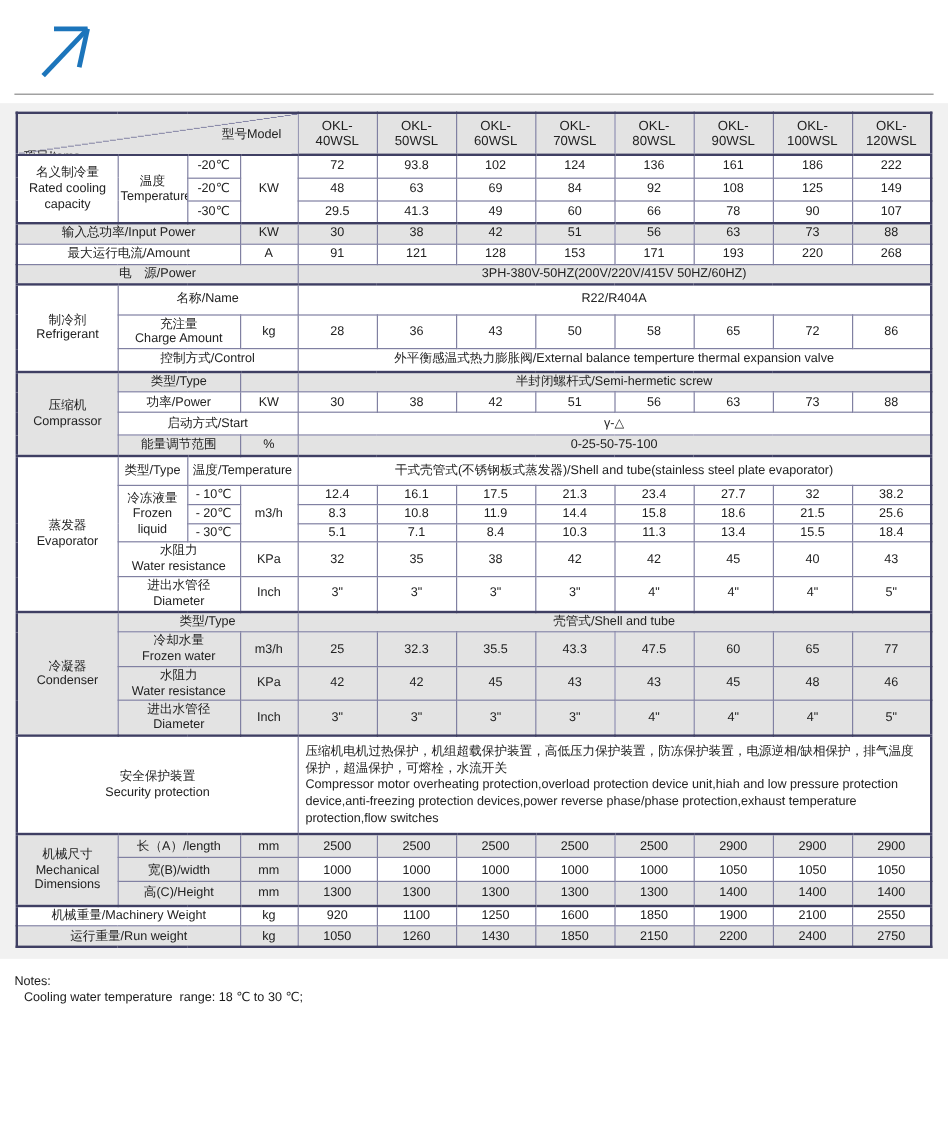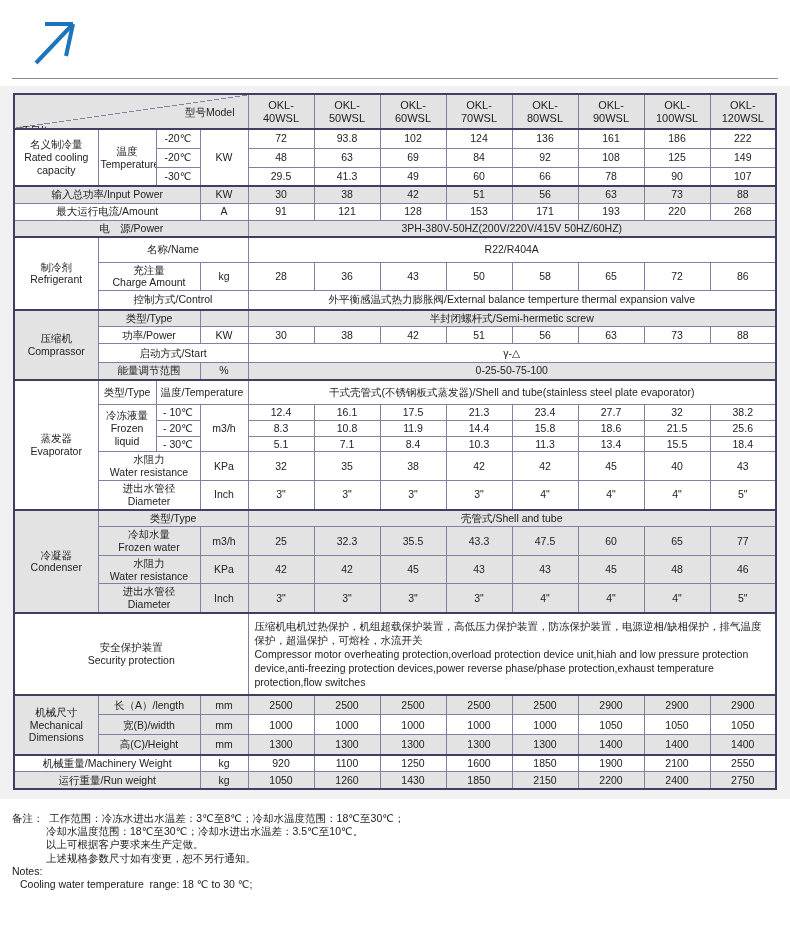--- a/index.html
+++ b/index.html
@@ -402,23 +402,17 @@
           <td class="s">2200</td>
           <td class="s">2400</td>
           <td class="s">2750</td>
         </tr>
       </tbody>
   </table>
 </div>
 
 <div class="notes">
   <div>
-      <div class="note-line">备注：  工作范围：冷冻水进出水温差：3℃至8℃；冷却水温度范围：18℃至30℃；</div>
-      <div class="note-line zh-ind">冷却水温度范围：18℃至30℃；冷却水进出水温差：3.5℃至10℃。</div>
-      <div class="note-line zh-ind">以上可根据客户要求来生产定做。</div>
-      <div class="note-line zh-ind">上述规格参数尺寸如有变更，恕不另行通知。</div>
-    </div>
-  <div>
       <div class="note-line">Notes:</div>
       <div class="note-line en-ind">Cooling water temperature  range: 18 ℃ to 30 ℃;</div>
       <div class="note-line">&nbsp;</div>
     </div>
 </div>
 
 </body></html>

